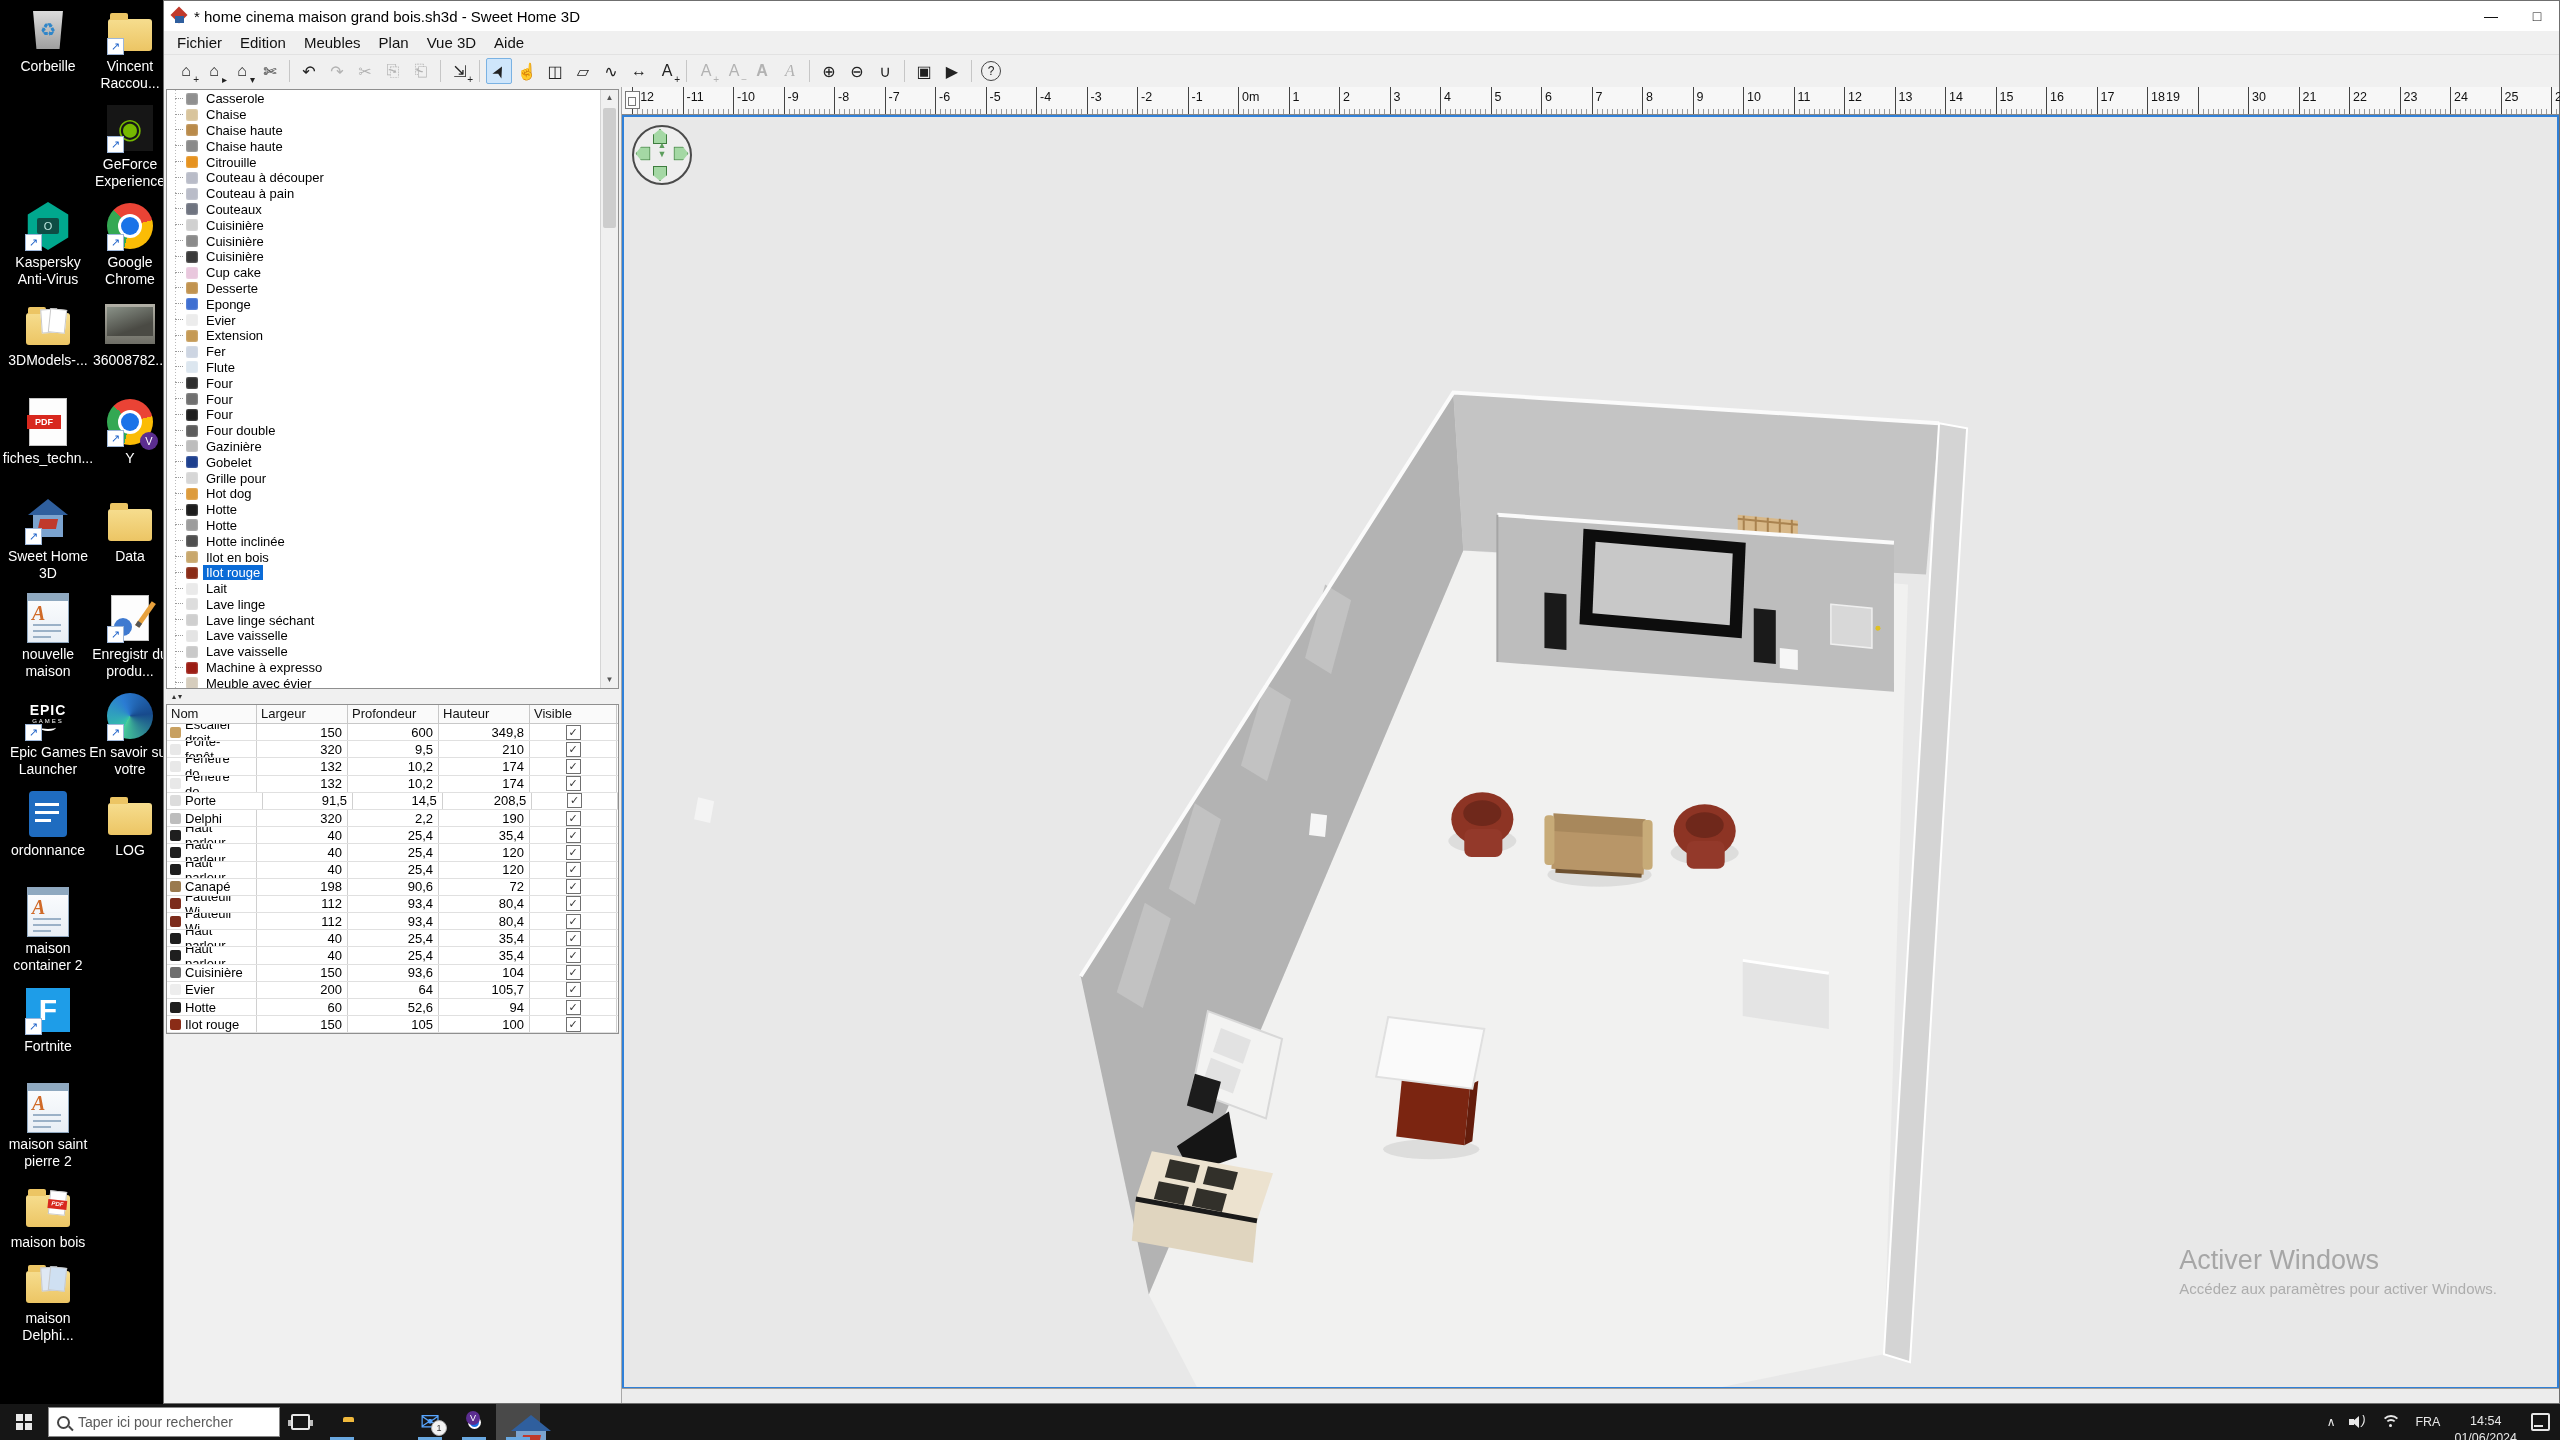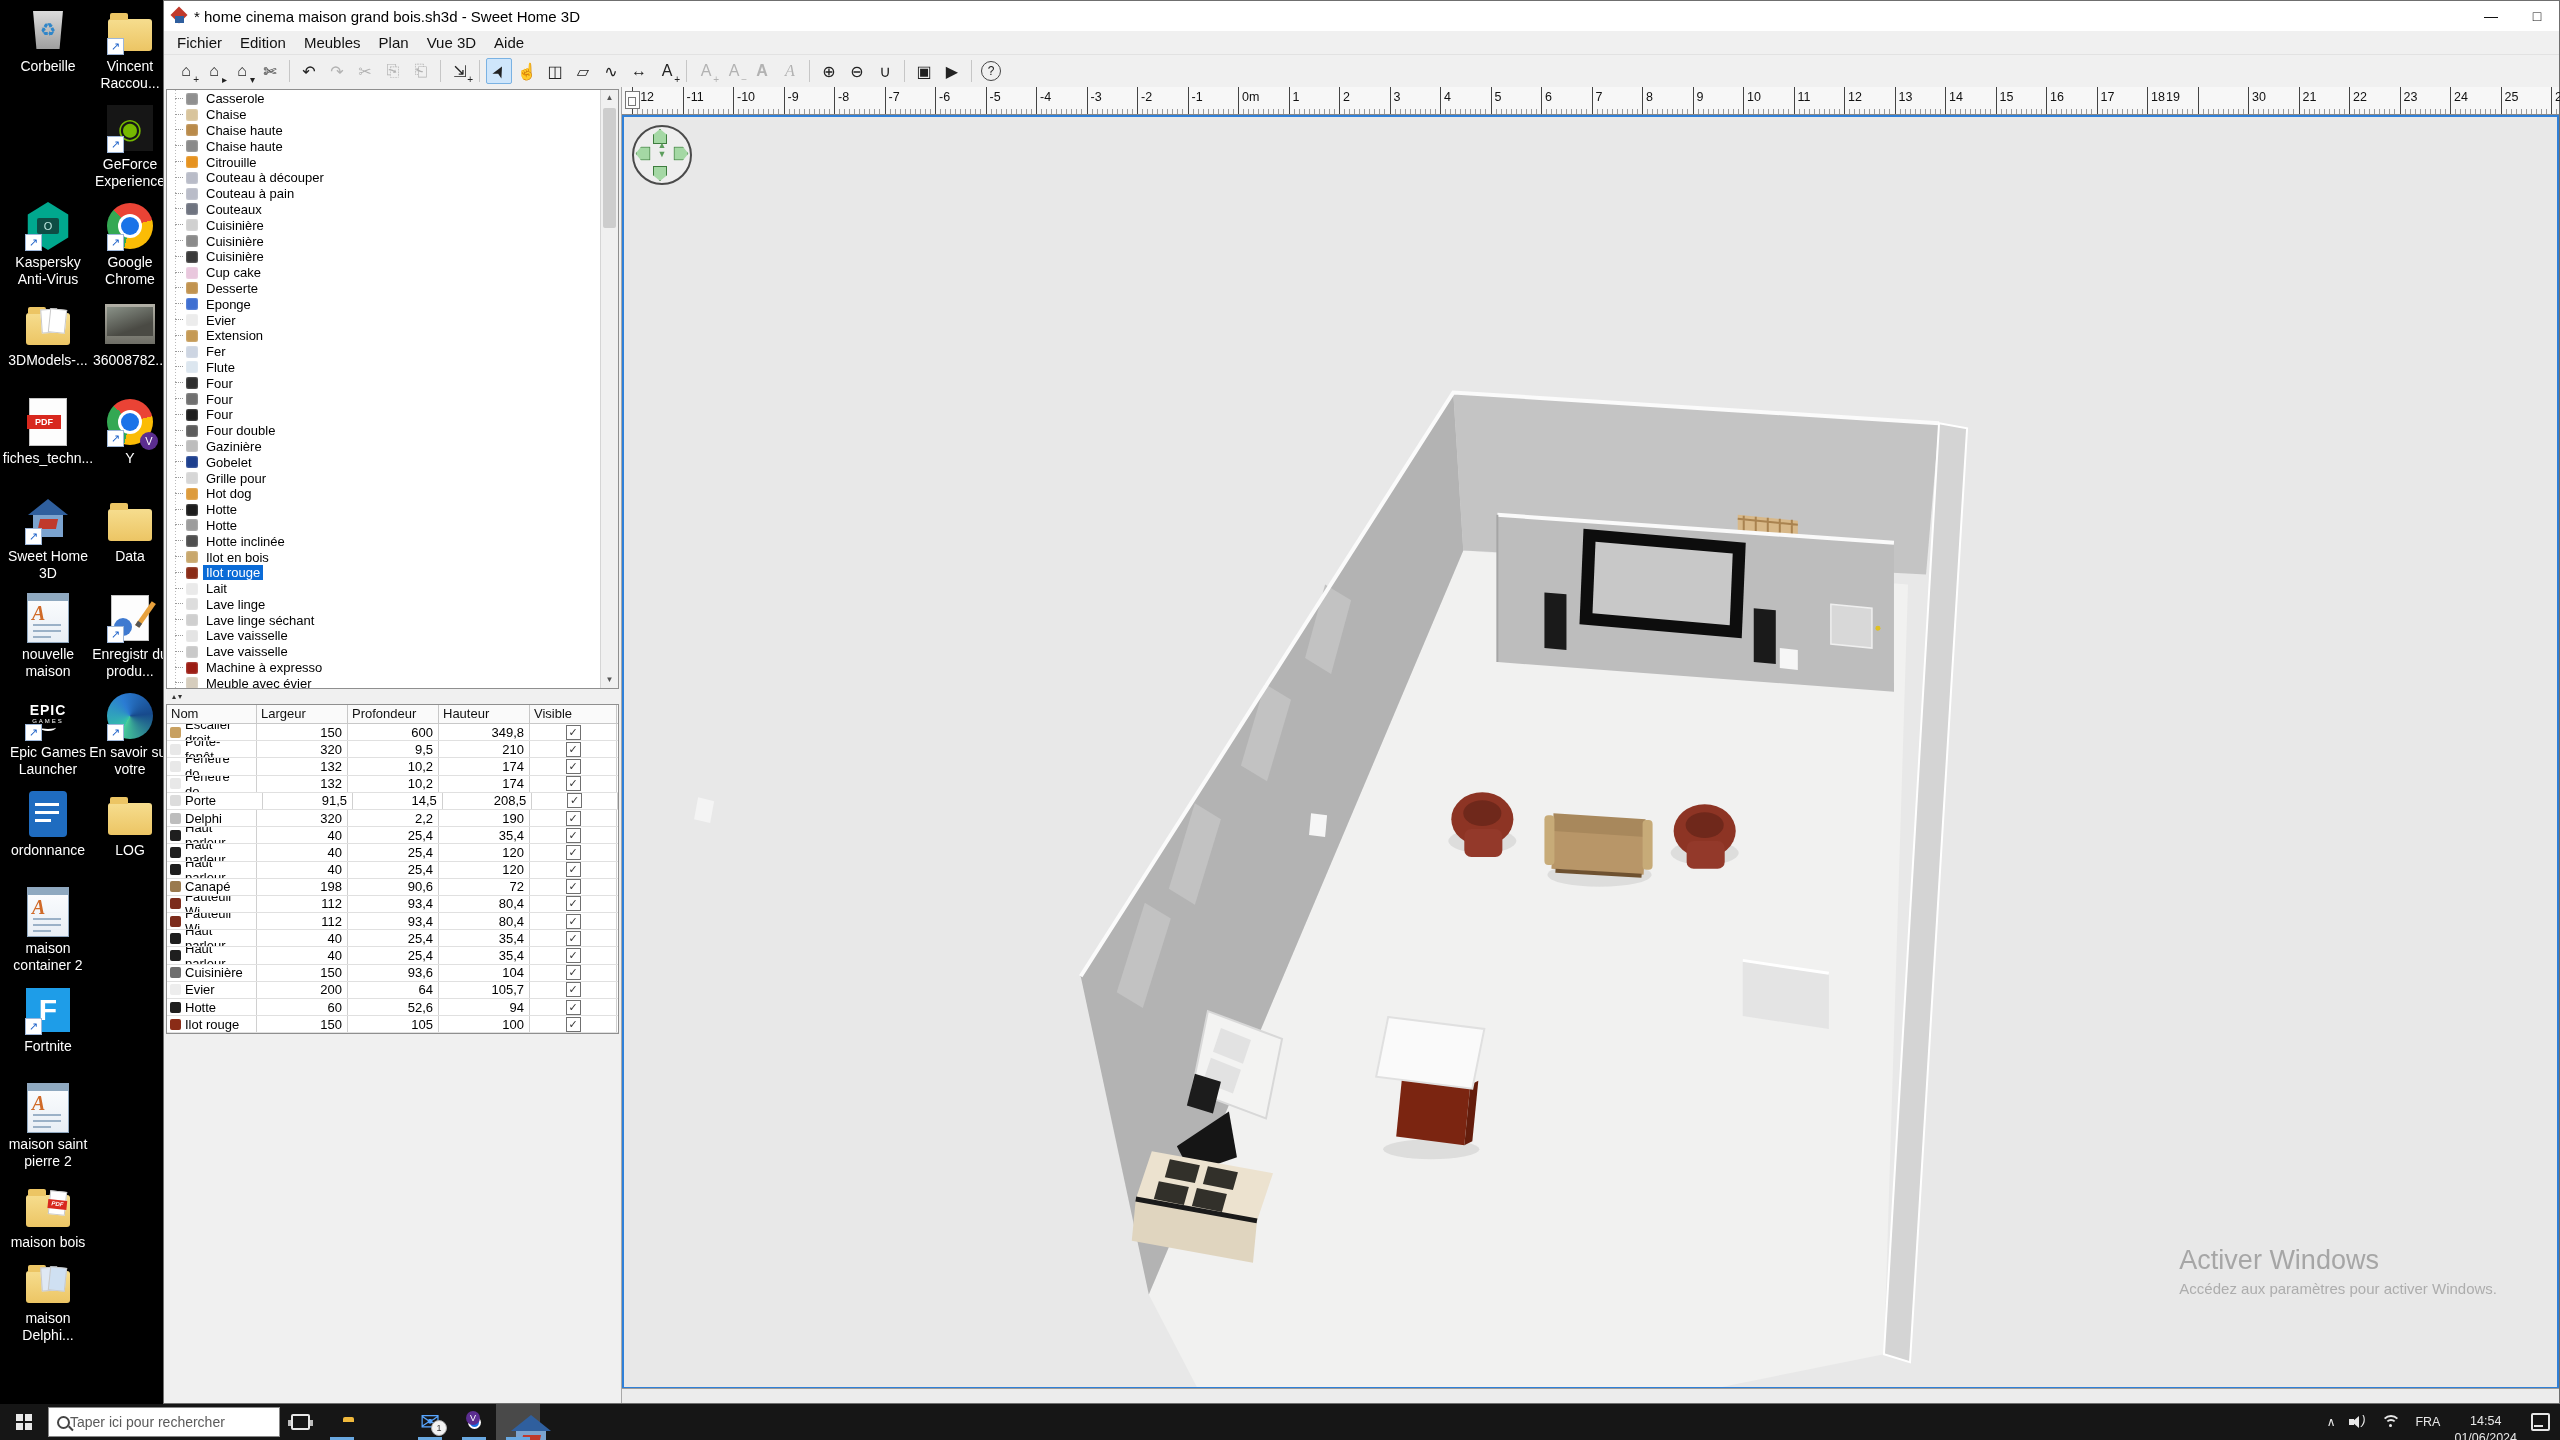--- a/index.html
+++ b/index.html
@@ -117,21 +117,21 @@
   .nav-c{position:absolute;left:0;right:0;top:14px;text-align:center;color:#5d9e5d;font-size:9px;line-height:9px;}
   .watermark{position:absolute;right:60px;bottom:90px;color:#a6a6a6;}
   .watermark .w1{font-size:27px;}
   .watermark .w2{font-size:15px;color:#adadad;margin-top:4px;}
   .bottom-strip{position:absolute;left:0;right:0;bottom:0;height:14px;background:#ececec;border-top:1px solid #9a9a9a;}
   
   #taskbar{position:absolute;left:0;bottom:0;width:2560px;height:36px;background:#161616;z-index:5;display:flex;align-items:stretch;}
   .tb-start{width:48px;display:flex;align-items:center;justify-content:center;}
   .winlogo{display:grid;grid-template-columns:7px 7px;grid-template-rows:7px 7px;gap:2px;}
   .winlogo i{background:#e8e8e8;}
-  .tb-search{width:214px;background:#fff;border:1px solid #888;margin:3px 0;display:flex;align-items:center;padding:0 8px;}
+  .tb-search{width:214px;background:#fff;border:1px solid #888;margin:3px 0;display:flex;align-items:center;padding:0 8px;gap:8px;}
   .mag{width:9px;height:9px;border:2px solid #444;border-radius:50%;position:relative;flex:0 0 auto;}
   .mag::after{content:"";position:absolute;left:9px;top:9px;width:2px;height:6px;background:#444;transform:rotate(-45deg);transform-origin:top left;}
   .tb-search span{font-size:14px;color:#5a5a5a;white-space:nowrap;}
   .tb-tv{width:40px;display:flex;align-items:center;justify-content:center;}
   .tv{width:15px;height:12px;border:2px solid #e8e8e8;border-radius:2px;box-shadow:-8px 1px 0 -5px #bdbdbd,8px 1px 0 -5px #bdbdbd;}
   .tb-app{width:44px;position:relative;display:flex;align-items:center;justify-content:center;}
   .tb-app.active{background:rgba(255,255,255,.22);}
   .tb-app .run{position:absolute;bottom:0;left:10px;right:10px;height:3px;background:#69a8e0;}
   .fe{width:26px;height:19px;background:linear-gradient(#ffd96b,#f0b93c);border-radius:2px;position:relative;}
   .fe::before{content:"";position:absolute;top:-5px;left:1px;width:11px;height:5px;background:#f0b93c;border-radius:2px 2px 0 0;}

